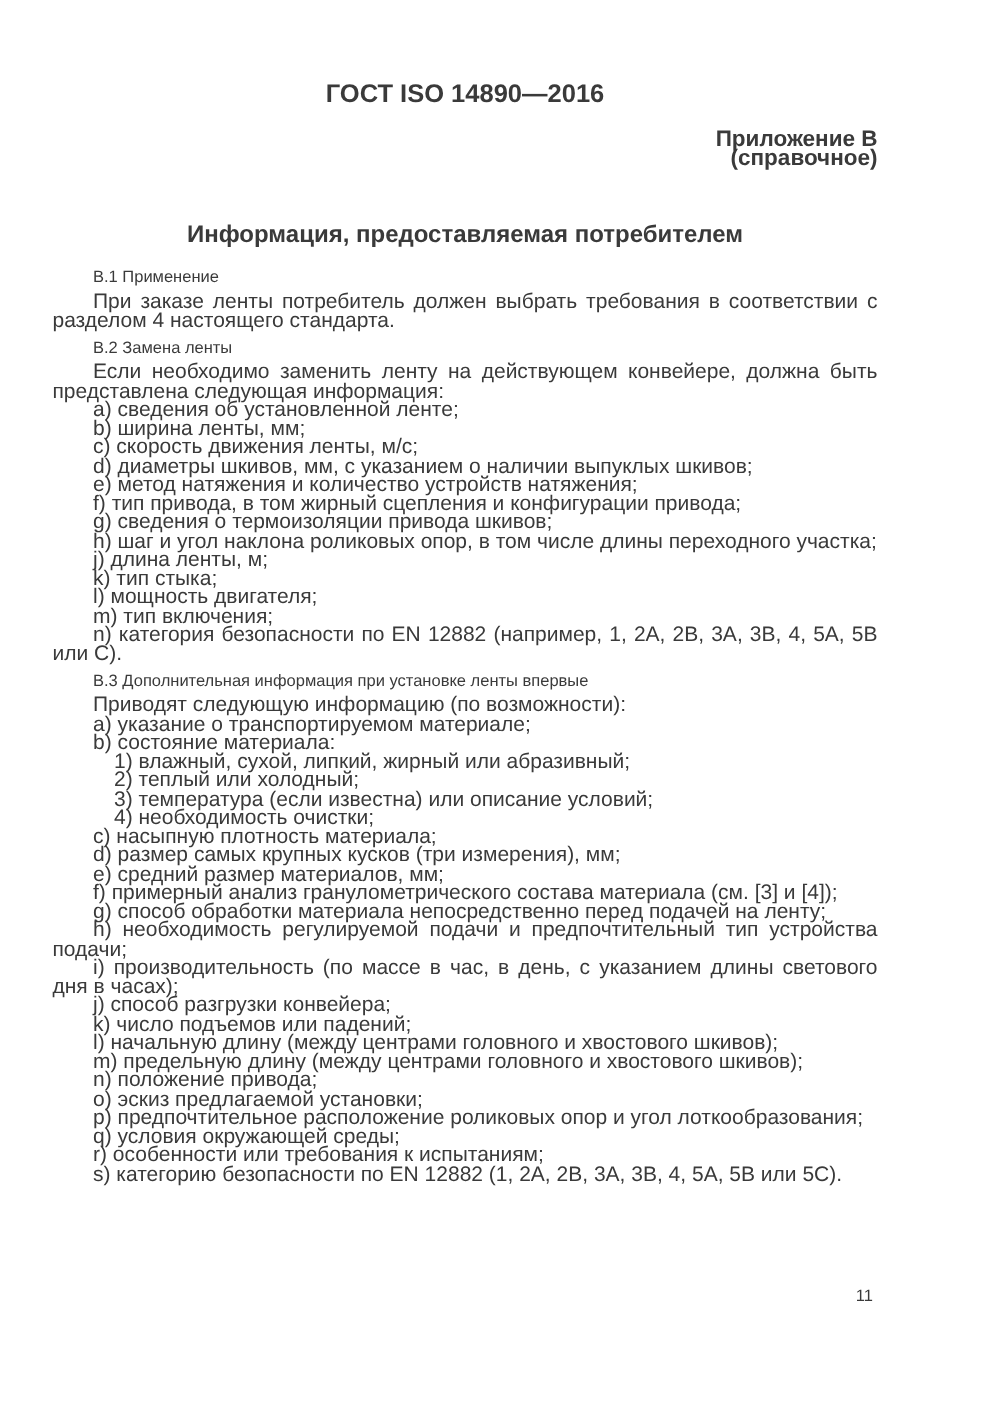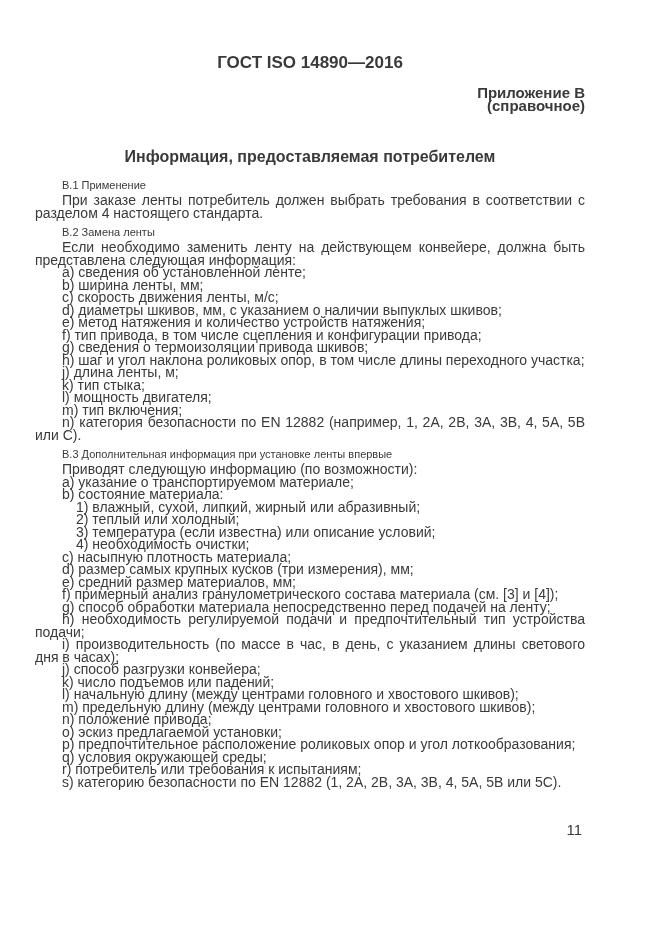--- a/index.html
+++ b/index.html
@@ -50,23 +50,23 @@
   .body-text {
     margin: 0;
     font-size: 14px;
     line-height: 12.5px;
     text-align: justify;
     text-indent: 27px;
   }
   .body-text.sub { text-indent: 41px; }
   .page-number {
     position: absolute;
-    top: 823px;
+    top: 858px;
     right: 79px;
-    font-size: 15px;
+    font-size: 11px;
     line-height: 13px;
     text-align: center;
   }
 </style>
 </head>
 <body>
 
 <div class="page">
   <div class="doc-ref">ГОСТ ISO 14890—2016</div>
   <div class="annex">
@@ -80,21 +80,21 @@
         <p class="body-text">При заказе ленты потребитель должен выбрать требования в соответствии с разделом 4 настоящего стан­дарта.</p>
       </section>
       <section>
         <h2>В.2 Замена ленты</h2>
         <p class="body-text">Если необходимо заменить ленту на действующем конвейере, должна быть представлена следующая ин­формация:</p>
         <p class="body-text item">a) сведения об установленной ленте;</p>
         <p class="body-text item">b) ширина ленты, мм;</p>
         <p class="body-text item">c) скорость движения ленты, м/с;</p>
         <p class="body-text item">d) диаметры шкивов, мм, с указанием о наличии выпуклых шкивов;</p>
         <p class="body-text item">e) метод натяжения и количество устройств натяжения;</p>
-        <p class="body-text item">f) тип привода, в том числе сцепления и конфигурации привода;</p>
+        <p class="body-text item">f) тип привода, в том жирный сцепления и конфигурации привода;</p>
         <p class="body-text item">g) сведения о термоизоляции привода шкивов;</p>
         <p class="body-text item">h) шаг и угол наклона роликовых опор, в том числе длины переходного участка;</p>
         <p class="body-text item">j) длина ленты, м;</p>
         <p class="body-text item">k) тип стыка;</p>
         <p class="body-text item">l) мощность двигателя;</p>
         <p class="body-text item">m) тип включения;</p>
         <p class="body-text item">n) категория безопасности по EN 12882 (например, 1, 2A, 2B, 3A, 3B, 4, 5A, 5B или C).</p>
       </section>
       <section>
         <h2>В.3 Дополнительная информация при установке ленты впервые</h2>
@@ -113,18 +113,18 @@
         <p class="body-text item">h) необходимость регулируемой подачи и предпочтительный тип устройства подачи;</p>
         <p class="body-text item">i) производительность (по массе в час, в день, с указанием длины светового дня в часах);</p>
         <p class="body-text item">j) способ разгрузки конвейера;</p>
         <p class="body-text item">k) число подъемов или падений;</p>
         <p class="body-text item">l) начальную длину (между центрами головного и хвостового шкивов);</p>
         <p class="body-text item">m) предельную длину (между центрами головного и хвостового шкивов);</p>
         <p class="body-text item">n) положение привода;</p>
         <p class="body-text item">o) эскиз предлагаемой установки;</p>
         <p class="body-text item">p) предпочтительное расположение роликовых опор и угол лоткообразования;</p>
         <p class="body-text item">q) условия окружающей среды;</p>
-        <p class="body-text item">r) потребитель или требования к испытаниям;</p>
+        <p class="body-text item">r) особенности или требования к испытаниям;</p>
         <p class="body-text item">s) категорию безопасности по EN 12882 (1, 2A, 2B, 3A, 3B, 4, 5A, 5B или 5C).</p>
       </section>
     </div>
   <div class="page-number">11</div>
 </div>
 
 </body></html>

